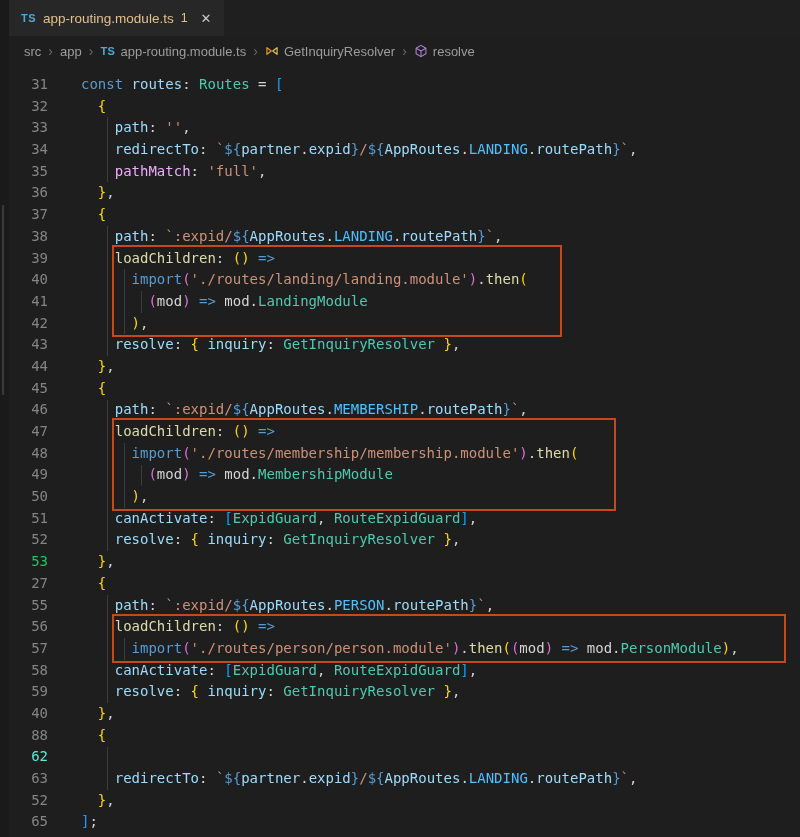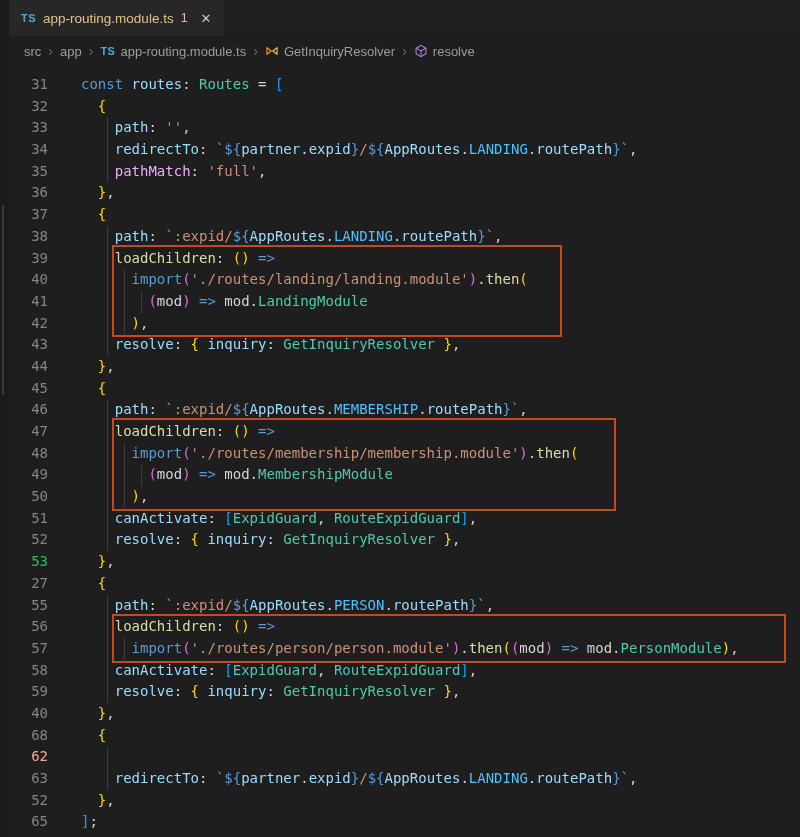--- a/index.html
+++ b/index.html
@@ -103,22 +103,22 @@
         <div class="code-line"><span class="ln" style="color: rgb(133, 133, 133);">51</span><span class="code-text"><span style="color: rgb(156, 220, 254);">    canActivate</span><span style="color: rgb(212, 212, 212);">: </span><span style="color: rgb(23, 159, 255);">[</span><span style="color: rgb(78, 201, 176);">ExpidGuard</span><span style="color: rgb(212, 212, 212);">, </span><span style="color: rgb(78, 201, 176);">RouteExpidGuard</span><span style="color: rgb(23, 159, 255);">]</span><span style="color: rgb(212, 212, 212);">,</span></span></div>
         <div class="code-line"><span class="ln" style="color: rgb(133, 133, 133);">52</span><span class="code-text"><span style="color: rgb(156, 220, 254);">    resolve</span><span style="color: rgb(212, 212, 212);">: </span><span style="color: rgb(255, 215, 0);">{</span><span style="color: rgb(156, 220, 254);"> inquiry</span><span style="color: rgb(212, 212, 212);">: </span><span style="color: rgb(78, 201, 176);">GetInquiryResolver</span><span style="color: rgb(255, 215, 0);"> }</span><span style="color: rgb(212, 212, 212);">,</span></span></div>
         <div class="code-line"><span class="ln" style="color: #22c55e;">53</span><span class="code-text"><span style="color: rgb(255, 215, 0);">  }</span><span style="color: rgb(212, 212, 212);">,</span></span></div>
         <div class="code-line"><span class="ln" style="color: rgb(133, 133, 133);">27</span><span class="code-text"><span style="color: rgb(255, 215, 0);">  {</span></span></div>
         <div class="code-line"><span class="ln" style="color: rgb(133, 133, 133);">55</span><span class="code-text"><span style="color: rgb(156, 220, 254);">    path</span><span style="color: rgb(212, 212, 212);">: </span><span style="color: rgb(206, 145, 120);">`:expid/</span><span style="color: rgb(86, 156, 214);">${</span><span style="color: rgb(156, 220, 254);">AppRoutes</span><span style="color: rgb(212, 212, 212);">.</span><span style="color: rgb(79, 193, 255);">PERSON</span><span style="color: rgb(212, 212, 212);">.</span><span style="color: rgb(156, 220, 254);">routePath</span><span style="color: rgb(86, 156, 214);">}</span><span style="color: rgb(206, 145, 120);">`</span><span style="color: rgb(212, 212, 212);">,</span></span></div>
         <div class="code-line"><span class="ln" style="color: rgb(133, 133, 133);">56</span><span class="code-text"><span style="color: rgb(220, 220, 170);">    loadChildren</span><span style="color: rgb(212, 212, 212);">: </span><span style="color: rgb(255, 215, 0);">()</span><span style="color: rgb(86, 156, 214);"> =&gt;</span></span></div>
         <div class="code-line"><span class="ln" style="color: rgb(133, 133, 133);">57</span><span class="code-text"><span style="color: rgb(86, 156, 214);">      import</span><span style="color: rgb(218, 112, 214);">(</span><span style="color: rgb(206, 145, 120);">'./routes/person/person.module'</span><span style="color: rgb(218, 112, 214);">)</span><span style="color: rgb(212, 212, 212);">.</span><span style="color: rgb(220, 220, 170);">then</span><span style="color: rgb(255, 215, 0);">(</span><span style="color: rgb(218, 112, 214);">(</span><span style="color: rgb(212, 212, 212);">mod</span><span style="color: rgb(218, 112, 214);">)</span><span style="color: rgb(86, 156, 214);"> =&gt; </span><span style="color: rgb(212, 212, 212);">mod</span><span style="color: rgb(212, 212, 212);">.</span><span style="color: rgb(78, 201, 176);">PersonModule</span><span style="color: rgb(255, 215, 0);">)</span><span style="color: rgb(212, 212, 212);">,</span></span></div>
         <div class="code-line"><span class="ln" style="color: rgb(133, 133, 133);">58</span><span class="code-text"><span style="color: rgb(156, 220, 254);">    canActivate</span><span style="color: rgb(212, 212, 212);">: </span><span style="color: rgb(23, 159, 255);">[</span><span style="color: rgb(78, 201, 176);">ExpidGuard</span><span style="color: rgb(212, 212, 212);">, </span><span style="color: rgb(78, 201, 176);">RouteExpidGuard</span><span style="color: rgb(23, 159, 255);">]</span><span style="color: rgb(212, 212, 212);">,</span></span></div>
         <div class="code-line"><span class="ln" style="color: rgb(133, 133, 133);">59</span><span class="code-text"><span style="color: rgb(156, 220, 254);">    resolve</span><span style="color: rgb(212, 212, 212);">: </span><span style="color: rgb(255, 215, 0);">{</span><span style="color: rgb(156, 220, 254);"> inquiry</span><span style="color: rgb(212, 212, 212);">: </span><span style="color: rgb(78, 201, 176);">GetInquiryResolver</span><span style="color: rgb(255, 215, 0);"> }</span><span style="color: rgb(212, 212, 212);">,</span></span></div>
         <div class="code-line"><span class="ln" style="color: rgb(133, 133, 133);">40</span><span class="code-text"><span style="color: rgb(255, 215, 0);">  }</span><span style="color: rgb(212, 212, 212);">,</span></span></div>
-        <div class="code-line"><span class="ln" style="color: rgb(133, 133, 133);">68</span><span class="code-text"><span style="color: rgb(255, 215, 0);">  {</span></span></div>
-        <div class="code-line"><span class="ln" style="color: #fca5a5;">62</span></div>
+        <div class="code-line"><span class="ln" style="color: rgb(133, 133, 133);">88</span><span class="code-text"><span style="color: rgb(255, 215, 0);">  {</span></span></div>
+        <div class="code-line"><span class="ln" style="color: #5eead4;">62</span></div>
         <div class="code-line"><span class="ln" style="color: rgb(133, 133, 133);">63</span><span class="code-text"><span style="color: rgb(156, 220, 254);">    redirectTo</span><span style="color: rgb(212, 212, 212);">: </span><span style="color: rgb(206, 145, 120);">`</span><span style="color: rgb(86, 156, 214);">${</span><span style="color: rgb(156, 220, 254);">partner</span><span style="color: rgb(212, 212, 212);">.</span><span style="color: rgb(156, 220, 254);">expid</span><span style="color: rgb(86, 156, 214);">}</span><span style="color: rgb(206, 145, 120);">/</span><span style="color: rgb(86, 156, 214);">${</span><span style="color: rgb(156, 220, 254);">AppRoutes</span><span style="color: rgb(212, 212, 212);">.</span><span style="color: rgb(79, 193, 255);">LANDING</span><span style="color: rgb(212, 212, 212);">.</span><span style="color: rgb(156, 220, 254);">routePath</span><span style="color: rgb(86, 156, 214);">}</span><span style="color: rgb(206, 145, 120);">`</span><span style="color: rgb(212, 212, 212);">,</span></span></div>
         <div class="code-line"><span class="ln" style="color: rgb(133, 133, 133);">52</span><span class="code-text"><span style="color: rgb(255, 215, 0);">  }</span><span style="color: rgb(212, 212, 212);">,</span></span></div>
         <div class="code-line"><span class="ln" style="color: rgb(133, 133, 133);">65</span><span class="code-text"><span style="color: rgb(23, 159, 255);">]</span><span style="color: rgb(212, 212, 212);">;</span></span></div>
       </div>
   <div class="indent-guide" style="left: 97.86px; top: 51.4px; height: 65.1px;"></div>
       <div class="indent-guide" style="left: 97.86px; top: 159.9px; height: 130.2px;"></div>
       <div class="indent-guide" style="left: 114.72px; top: 203.3px; height: 65.1px;"></div>
       <div class="indent-guide" style="left: 131.58px; top: 225px; height: 21.7px;"></div>
       <div class="indent-guide" style="left: 97.86px; top: 333.5px; height: 151.9px;"></div>
       <div class="indent-guide" style="left: 114.72px; top: 376.9px; height: 65.1px;"></div>

